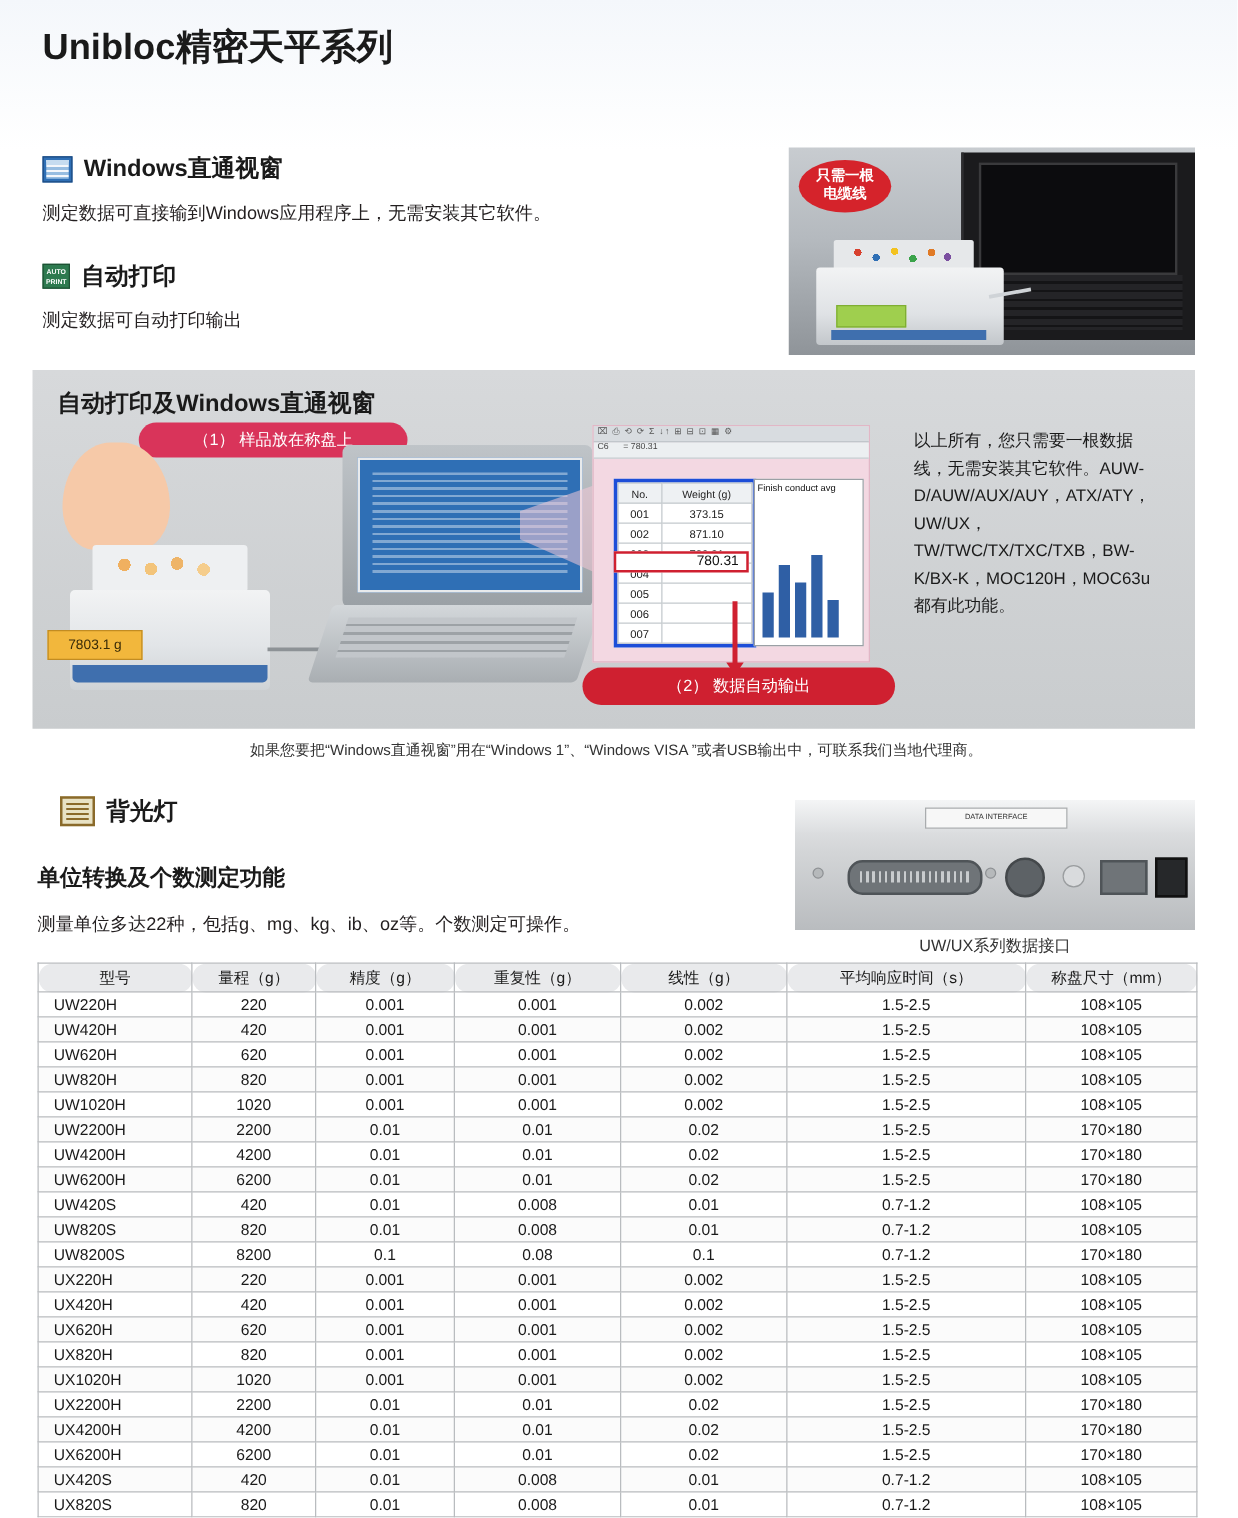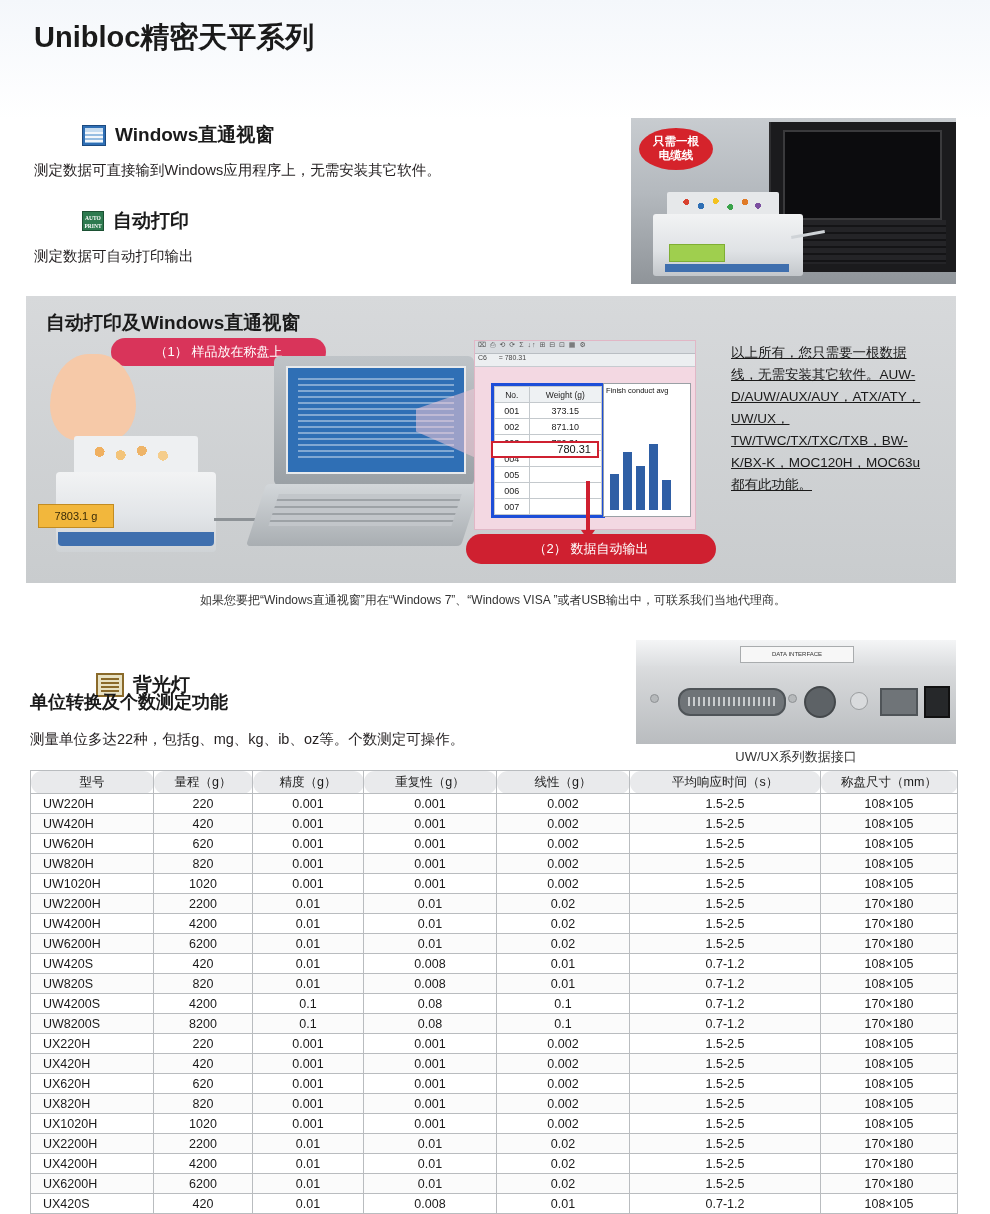--- a/index.html
+++ b/index.html
@@ -38,27 +38,25 @@
     position: absolute;
     left: 34px;
     top: 122px;
     width: 600px;
   }
   .feat-auto {
     position: absolute;
     left: 34px;
     top: 208px;
     width: 600px;
-    font-family: Liberation Serif, serif;
   }
   .feat-head {
     display: flex;
     align-items: center;
     gap: 9px;
-    margin-left: 48px;
   }
   .feat-head .label {
     font-size: 19px;
     font-weight: bold;
     color: #1a1a1a;
   }
   .feat-desc {
     margin-top: 13px;
     font-size: 14.5px;
     color: #231f20;
@@ -475,36 +473,35 @@
   }
 
   .panel-note {
     position: absolute;
     left: 705px;
     top: 46px;
     width: 200px;
     font-size: 13.5px;
     line-height: 22px;
     color: #1a1a1a;
-    text-decoration: underline;
   }
 
   .disclaimer {
     position: absolute;
     left: 200px;
     top: 592px;
     font-size: 12px;
     color: #333;
   }
 
   
   .feat-back {
     position: absolute;
     left: 34px;
-    top: 672px;
+    top: 636px;
     padding-left: 14px;
   }
   .sub-head {
     position: absolute;
     left: 30px;
     top: 690px;
     font-size: 18px;
     font-weight: bold;
     color: #1a1a1a;
   }
@@ -752,21 +749,21 @@
         </div>
       </div>
     </div>
 
     <div class="arrow-down"></div>
     <div class="callout2">（2） 数据自动输出</div>
 
     <div class="panel-note">以上所有，您只需要一根数据线，无需安装其它软件。AUW-D/AUW/AUX/AUY，ATX/ATY，UW/UX，TW/TWC/TX/TXC/TXB，BW-K/BX-K，MOC120H，MOC63u都有此功能。</div>
   </div>
 
-  <div class="disclaimer">如果您要把“Windows直通视窗”用在“Windows 7”、“Windows VISA ”或者USB输出中，可联系我们当地代理商。</div>
+  <div class="disclaimer">如果您要把“Windows直通视窗”用在“Windows 1”、“Windows VISA ”或者USB输出中，可联系我们当地代理商。</div>
 
   <div class="feat-back">
     <div class="feat-head">
       <span class="icon-backlight"></span>
       <span class="label">背光灯</span>
     </div>
   </div>
 
   <div class="sub-head">单位转换及个数测定功能</div>
   <div class="sub-desc">测量单位多达22种，包括g、mg、kg、ib、oz等。个数测定可操作。</div>
@@ -880,29 +877,20 @@
         <tr>
           <td class="model">UW820S</td>
           <td>820</td>
           <td>0.01</td>
           <td>0.008</td>
           <td>0.01</td>
           <td>0.7-1.2</td>
           <td>108×105</td>
         </tr>
         <tr>
-          <td class="model">UW4200S</td>
-          <td>4200</td>
-          <td>0.1</td>
-          <td>0.08</td>
-          <td>0.1</td>
-          <td>0.7-1.2</td>
-          <td>170×180</td>
-        </tr>
-        <tr>
           <td class="model">UW8200S</td>
           <td>8200</td>
           <td>0.1</td>
           <td>0.08</td>
           <td>0.1</td>
           <td>0.7-1.2</td>
           <td>170×180</td>
         </tr>
         <tr>
           <td class="model">UX220H</td>

